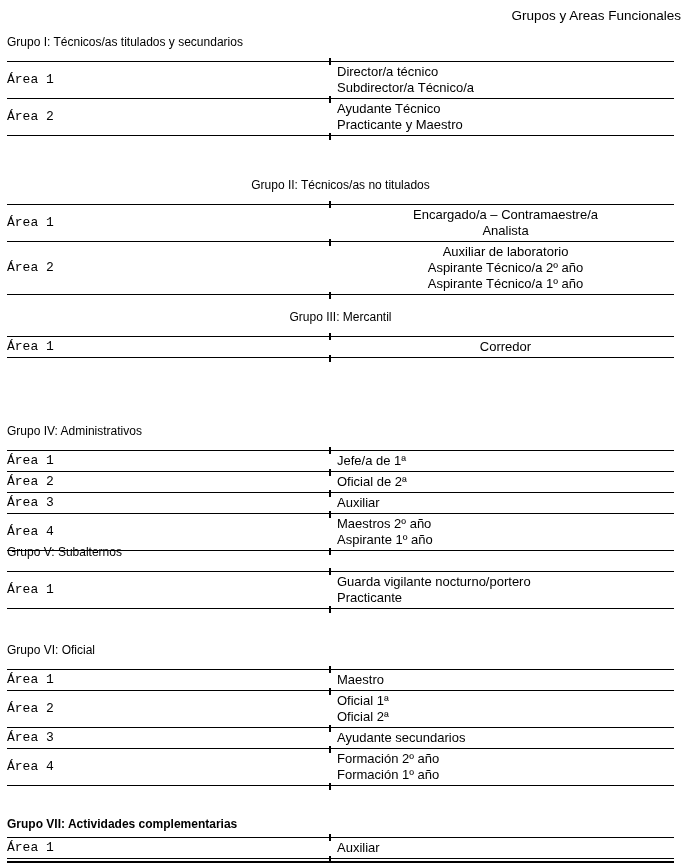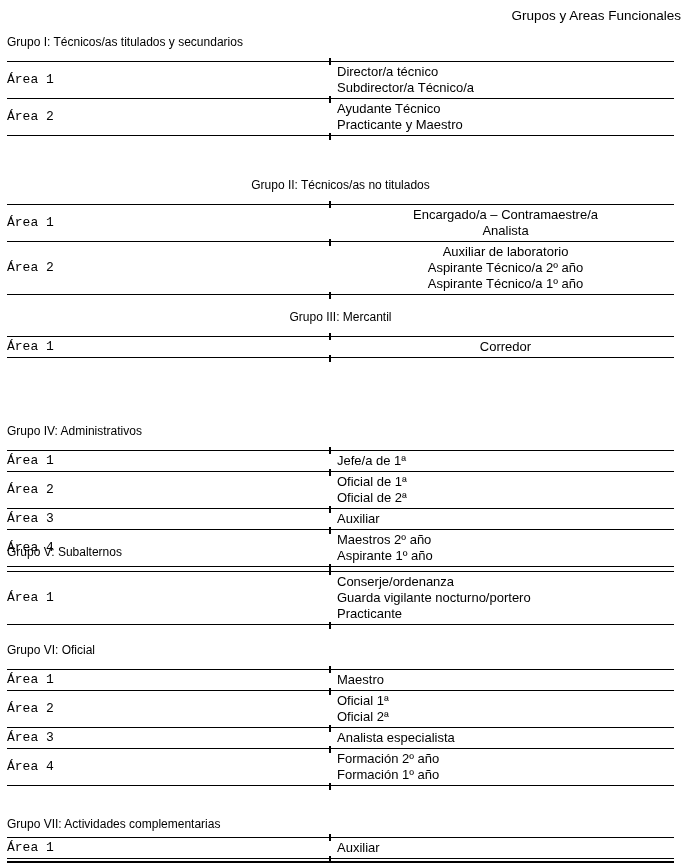--- a/index.html
+++ b/index.html
@@ -30,21 +30,21 @@
   .g3 { top: 309px; text-align: center; }
   .g4 { top: 379px; margin-top: 44px; }
   .g5 { top: 544px; }
   .g6 { top: 642px; }
   .g7 { top: 816px; }
   .group-heading {
     font-size: 12px;
     line-height: 16px;
     margin-bottom: 11px;
   }
-  .g7 .group-heading { margin-bottom: 5px; }
+  .g7 .group-heading { margin-bottom: 5px; font-weight: bold; }
   .grp-table {
     position: relative;
     border-top: 1.5px solid #000;
     width: 100%;
   }
   
   .grp-table::before {
     content: "";
     position: absolute;
     left: 322px; top: -4px;
@@ -150,21 +150,20 @@
   <div class="grp-table">
     <div class="row">
       <div class="cell area">Área 1</div>
       <div class="cell positions">
         <div class="pos-line">Jefe/a de 1ª</div>
       </div>
     </div>
     <div class="row">
       <div class="cell area">Área 2</div>
       <div class="cell positions">
-        <div class="pos-line">Oficial de 1ª</div>
         <div class="pos-line">Oficial de 2ª</div>
       </div>
     </div>
     <div class="row">
       <div class="cell area">Área 3</div>
       <div class="cell positions">
         <div class="pos-line">Auxiliar</div>
       </div>
     </div>
     <div class="row">
@@ -176,21 +175,20 @@
     </div>
   </div>
 </section>
 
 <section class="group g5">
   <div class="group-heading">Grupo V: Subalternos</div>
   <div class="grp-table">
     <div class="row">
       <div class="cell area">Área 1</div>
       <div class="cell positions">
-        <div class="pos-line">Conserje/ordenanza</div>
         <div class="pos-line">Guarda vigilante nocturno/portero</div>
         <div class="pos-line">Practicante</div>
       </div>
     </div>
   </div>
 </section>
 
 <section class="group g6">
   <div class="group-heading">Grupo VI: Oficial</div>
   <div class="grp-table">
@@ -203,21 +201,21 @@
     <div class="row">
       <div class="cell area">Área 2</div>
       <div class="cell positions">
         <div class="pos-line">Oficial 1ª</div>
         <div class="pos-line">Oficial 2ª</div>
       </div>
     </div>
     <div class="row">
       <div class="cell area">Área 3</div>
       <div class="cell positions">
-        <div class="pos-line">Analista especialista</div>
+        <div class="pos-line">Ayudante secundarios</div>
       </div>
     </div>
     <div class="row">
       <div class="cell area">Área 4</div>
       <div class="cell positions">
         <div class="pos-line">Formación 2º año</div>
         <div class="pos-line">Formación 1º año</div>
       </div>
     </div>
   </div>

